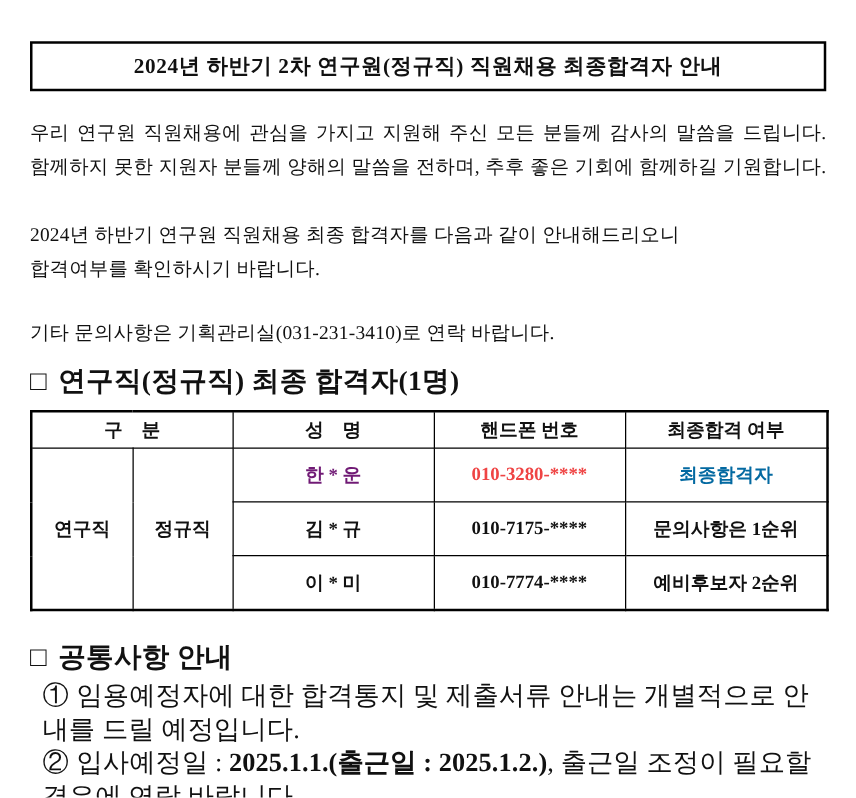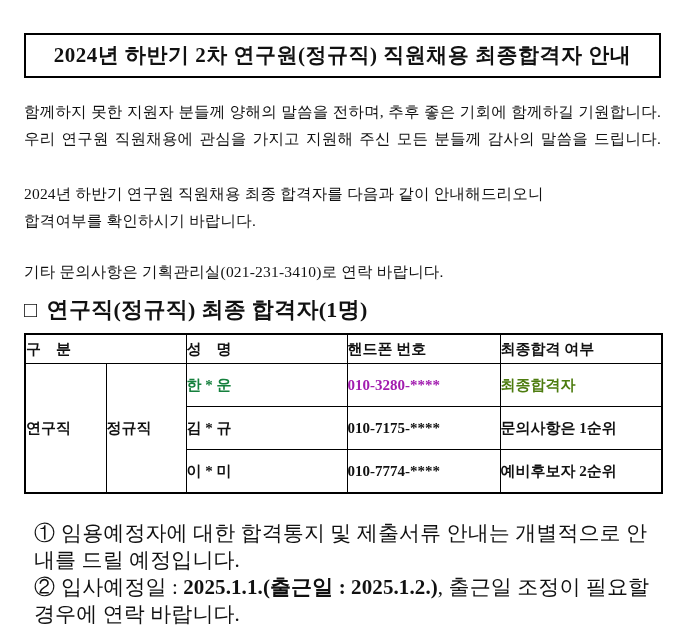--- a/index.html
+++ b/index.html
@@ -10,21 +10,21 @@
     position: relative;
     overflow: hidden;
   }
   .page { padding: 33px 24px 0 24px; }
 
   
   .title-box {
     border: 2px solid #000000;
     text-align: center;
     font-weight: bold;
-    font-size: 21px;
+    font-size: 17px;
     padding: 6px 0 7px 0;
     letter-spacing: 0.5px;
   }
 
   
   .intro { margin-top: 20px; }
   .intro-line {
     font-size: 15.5px;
     line-height: 27px;
     text-align: justify;
@@ -54,21 +54,21 @@
   
   table.results {
     margin-top: 12px;
     border-collapse: collapse;
     table-layout: fixed;
     width: 637px;
     border: 2px solid #000000;
   }
   table.results th, table.results td {
     border: 1.5px solid #000000;
-    text-align: left;
+    text-align: center;
     vertical-align: middle;
     font-size: 15px;
     font-weight: bold;
     padding: 0;
     overflow: hidden;
   }
   table.results th { height: 28px; white-space: pre; }
   table.results td { height: 42px; white-space: pre; }
   td.small-text { font-size: 13px; }
 
@@ -87,31 +87,31 @@
 </head>
 <body>
 
 <div class="page">
 
   <div class="title-box">
     <span>2024년 하반기 2차 연구원(정규직) 직원채용 최종합격자 안내</span>
   </div>
 
   <div class="intro">
+    <div class="intro-line">우리 연구원 직원채용에 관심을 가지고 지원해 주신 모든 분들께 감사의 말씀을 드립니다.</div>
     <div class="intro-line">함께하지 못한 지원자 분들께 양해의 말씀을 전하며, 추후 좋은 기회에 함께하길 기원합니다.</div>
-    <div class="intro-line">우리 연구원 직원채용에 관심을 가지고 지원해 주신 모든 분들께 감사의 말씀을 드립니다.</div>
   </div>
 
   <div class="notice">
     <div class="centered-line">2024년 하반기 연구원 직원채용 최종 합격자를 다음과 같이 안내해드리오니</div>
     <div class="centered-line">합격여부를 확인하시기 바랍니다.</div>
   </div>
 
   <div class="contact">
-    <div class="centered-line">기타 문의사항은 기획관리실(021-231-3410)로 연락 바랍니다.</div>
+    <div class="centered-line">기타 문의사항은 기획관리실(031-231-3410)로 연락 바랍니다.</div>
   </div>
 
   <div class="section-heading">
     <span class="square">□</span><span>연구직(정규직) 최종 합격자(1명)</span>
   </div>
 
   <table class="results">
     <colgroup>
       <col style="width:81px">
         <col style="width:80px">
@@ -122,38 +122,41 @@
     <tbody>
         <tr>
       <th colspan="2">구    분</th>
       <th>성    명</th>
       <th>핸드폰 번호</th>
       <th>최종합격 여부</th>
     </tr>
     <tr>
       <td rowspan="3">연구직</td>
       <td rowspan="3">정규직</td>
-      <td class="hl" style="color: #15803d;">한 * 운</td>
-      <td class="hl" style="color: #a21caf;">010-3280-****</td>
-      <td class="hl" style="color: #4d7c0f;">최종합격자</td>
+      <td class="hl" style="color: #701a75;">한 * 운</td>
+      <td class="hl" style="color: #ef4444;">010-3280-****</td>
+      <td class="hl" style="color: #0369a1;">최종합격자</td>
     </tr>
     <tr>
       <td>김 * 규</td>
       <td>010-7175-****</td>
       <td class="small-text">문의사항은 1순위</td>
     </tr>
     <tr>
       <td>이 * 미</td>
       <td>010-7774-****</td>
       <td class="small-text">예비후보자 2순위</td>
     </tr>
   </tbody>
     </table>
 
   <div class="common">
+    <div class="section-heading" style="margin-top:0">
+      <span class="square">□</span><span>공통사항 안내</span>
+    </div>
     <div class="common-items">
       <div class="common-item">
         <span class="marker">①</span><span>임용예정자에 대한 합격통지 및 제출서류 안내는 개별적으로 안내를 드릴 예정입니다.</span>
       </div>
       <div class="common-item">
         <span class="marker">②</span><span>입사예정일 : </span><span class="bold-seg">2025.1.1.(출근일 : 2025.1.2.)</span><span>, 출근일 조정이 필요할 경우에 연락 바랍니다.</span>
       </div>
     </div>
   </div>
 

